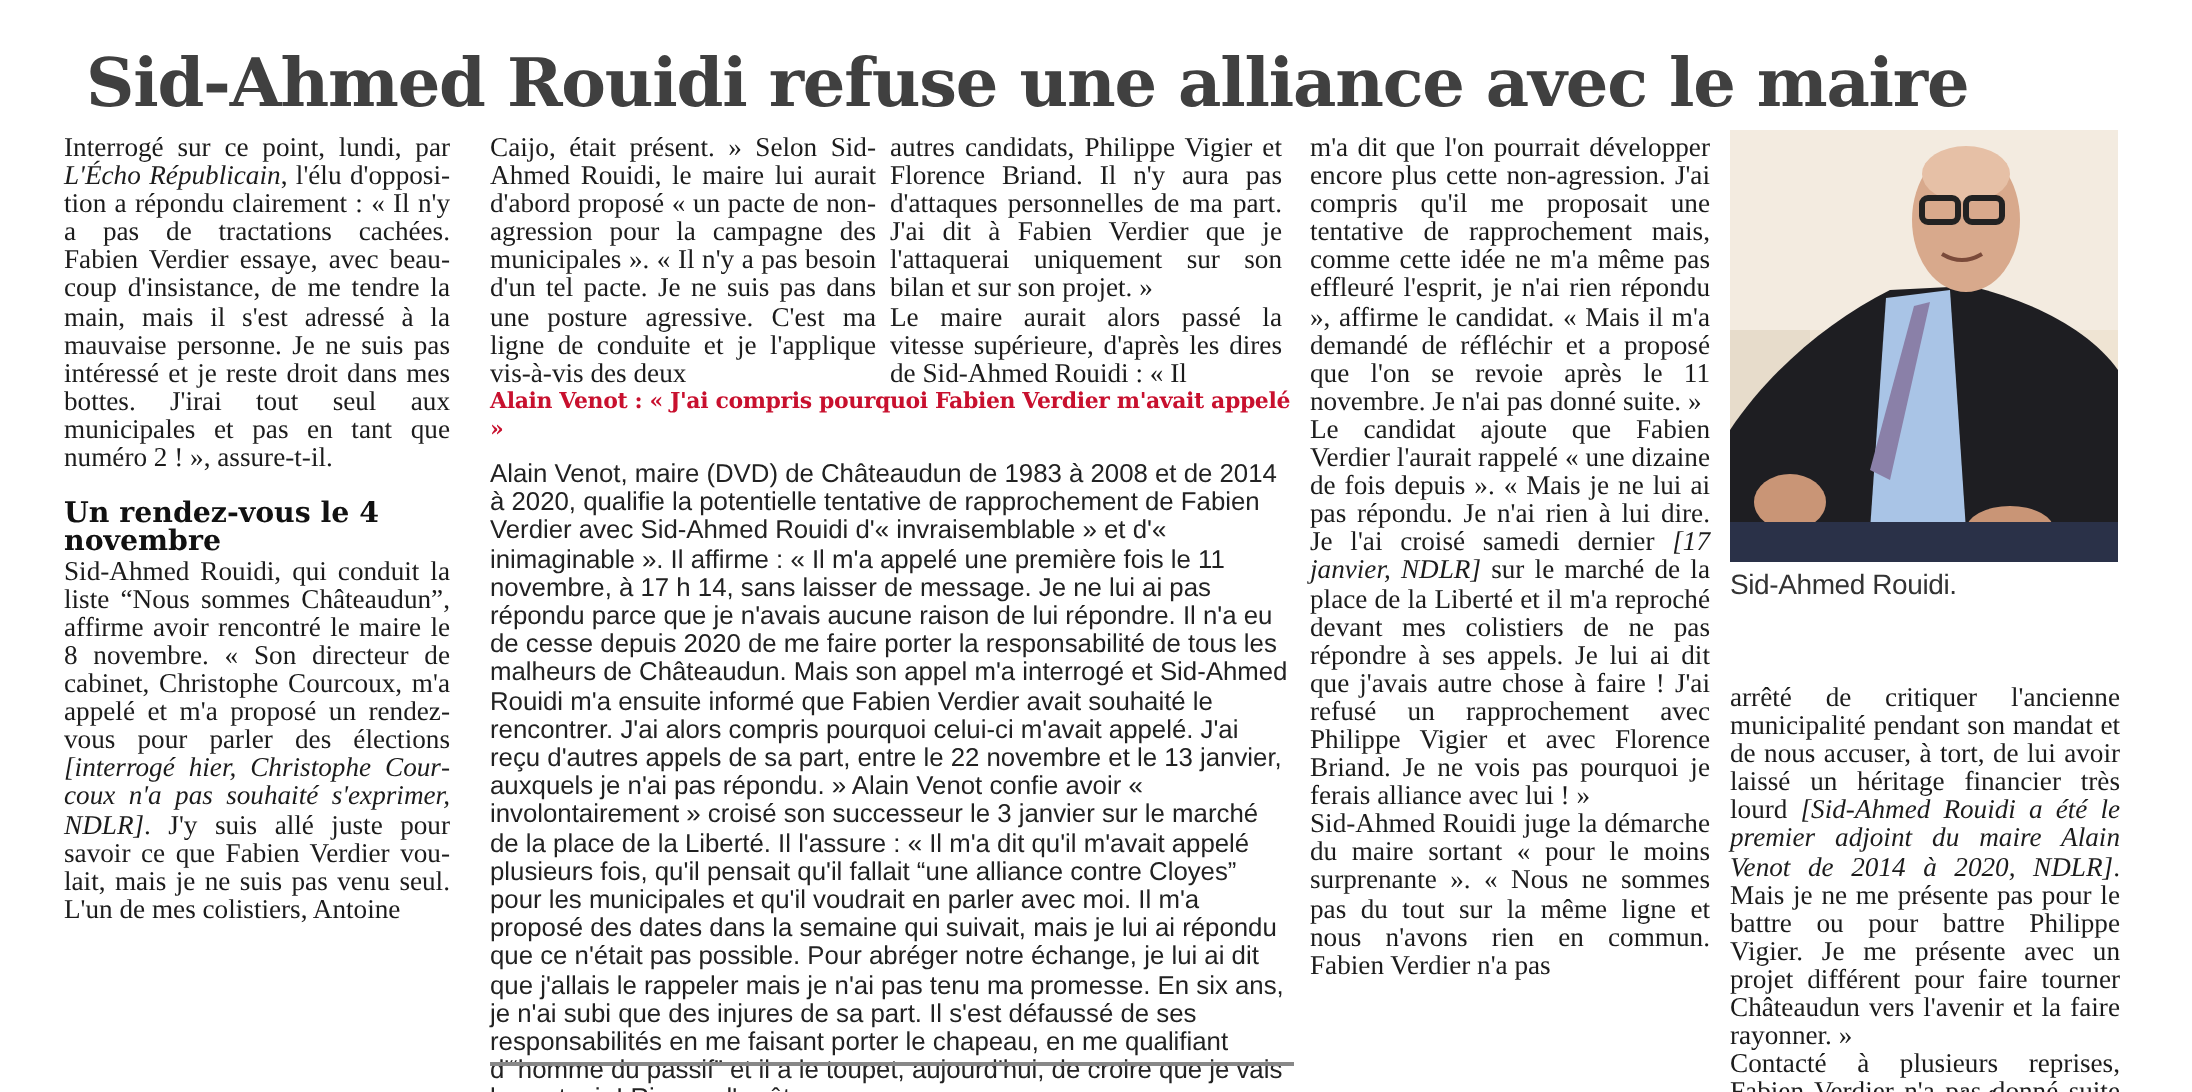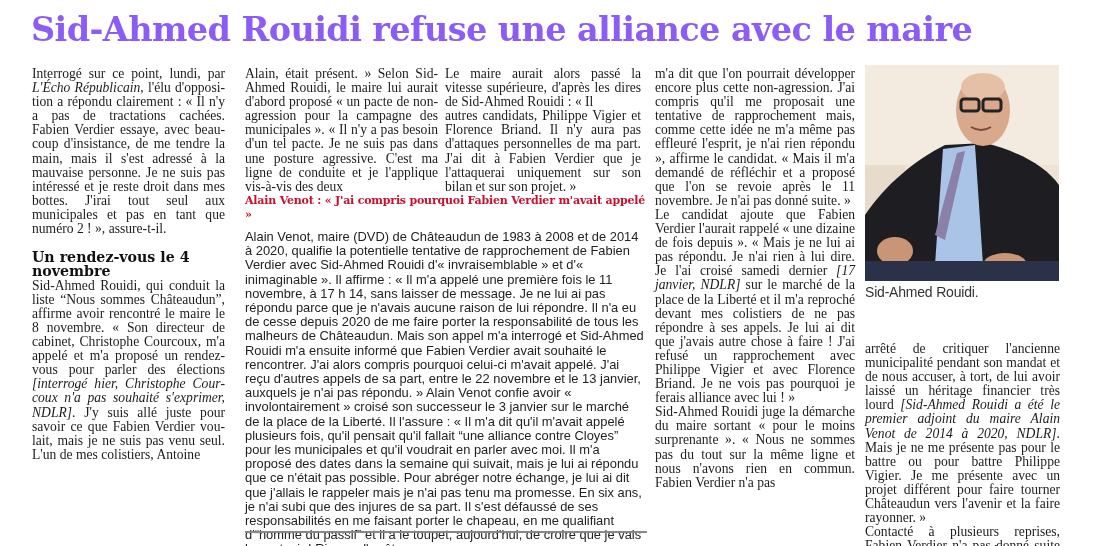--- a/index.html
+++ b/index.html
@@ -1,21 +1,21 @@
 <!DOCTYPE html>
 <html><head>
 <meta charset="utf-8">
 <style>
   html, body { margin:0; padding:0; background:#ffffff; }
   body { width:1096px; height:546px; position:relative; overflow:hidden; color:#1a1a1a; }
 
   .headline {
-    position:absolute; left:31px; top:8px; margin:0;
+    position:absolute; left:31px; top:8px; margin:12px;
     font-family:"DejaVu Serif", serif; font-weight:bold; font-size:33.5px;
-    letter-spacing:-0.6px; color:#8b5cf6; white-space:nowrap; line-height:44px;
+    letter-spacing:-0.6px; color:#404040; white-space:nowrap; line-height:44px;
   }
 
   .col {
     position:absolute; font-family:"Liberation Serif", serif;
     font-size:13.6px; line-height:14.1px; text-align:justify; color:#1c1c1c;
     hyphens:manual;
   }
   .col p { margin:0; }
   .col .subhead {
     font-family:"DejaVu Serif", serif; font-weight:bold; font-size:14.2px;
@@ -62,26 +62,26 @@
 
 <h1 class="headline">Sid-Ahmed Rouidi refuse une alliance avec le maire</h1>
 
 <div class="col" id="col1">
   <p><span>Interrogé sur ce point, lundi, par </span><em>L'Écho Républicain</em><span>, l'élu d'opposi­tion a répondu clairement : « Il n'y a pas de tractations cachées. Fabien Verdier essaye, avec beau­coup d'insistance, de me tendre la main, mais il s'est adressé à la mauvaise personne. Je ne suis pas intéressé et je reste droit dans mes bottes. J'irai tout seul aux municipales et pas en tant que numéro 2 ! », assure-t-il.</span></p>
   <h3 class="subhead">Un rendez-vous le 4 novembre</h3>
   <p><span>Sid-Ahmed Rouidi, qui conduit la liste “Nous sommes Châteaudun”, affirme avoir rencontré le maire le 8 novembre. « Son directeur de cabinet, Christophe Courcoux, m'a appelé et m'a proposé un ren­dez-vous pour parler des élections </span><em>[interrogé hier, Christophe Cour­coux n'a pas souhaité s'exprimer, NDLR]</em><span>. J'y suis allé juste pour savoir ce que Fabien Verdier vou­lait, mais je ne suis pas venu seul. L'un de mes colistiers, Antoine</span></p>
 </div>
 
 <div class="col" id="col2">
-  <p>Alain, était présent. » Selon Sid-Ahmed Rouidi, le maire lui aurait d'abord proposé « un pacte de non-agression pour la campagne des municipales ». « Il n'y a pas besoin d'un tel pacte. Je ne suis pas dans une posture agressive. C'est ma ligne de conduite et je l'applique vis-à-vis des deux</p>
+  <p>Caijo, était présent. » Selon Sid-Ahmed Rouidi, le maire lui aurait d'abord proposé « un pacte de non-agression pour la campagne des municipales ». « Il n'y a pas besoin d'un tel pacte. Je ne suis pas dans une posture agressive. C'est ma ligne de conduite et je l'applique vis-à-vis des deux</p>
 </div>
 
 <div class="col" id="col3">
+  <p>autres candidats, Philippe Vigier et Florence Briand. Il n'y aura pas d'attaques personnelles de ma part. J'ai dit à Fabien Verdier que je l'attaquerai uniquement sur son bilan et sur son projet. »</p>
   <p>Le maire aurait alors passé la vitesse supérieure, d'après les dires de Sid-Ahmed Rouidi : « Il</p>
-  <p>autres candidats, Philippe Vigier et Florence Briand. Il n'y aura pas d'attaques personnelles de ma part. J'ai dit à Fabien Verdier que je l'attaquerai uniquement sur son bilan et sur son projet. »</p>
 </div>
 
 <div class="sidebar">
   <h2 class="sidebar-title">Alain Venot : « J'ai compris pourquoi Fabien Verdier m'avait appelé »</h2>
   <p class="sidebar-body">Alain Venot, maire (DVD) de Châteaudun de 1983 à 2008 et de 2014 à 2020, qualifie la potentielle tentative de rapprochement de Fabien Verdier avec Sid-Ahmed Rouidi d'« invraisemblable » et d'« inimaginable ». Il affirme : « Il m'a appelé une première fois le 11 novembre, à 17 h 14, sans laisser de message. Je ne lui ai pas répondu parce que je n'avais aucune raison de lui répondre. Il n'a eu de cesse depuis 2020 de me faire porter la responsabilité de tous les malheurs de Châteaudun. Mais son appel m'a interrogé et Sid-Ahmed Rouidi m'a ensuite informé que Fabien Verdier avait souhaité le rencontrer. J'ai alors compris pourquoi celui-ci m'avait appelé. J'ai reçu d'autres appels de sa part, entre le 22 novembre et le 13 janvier, auxquels je n'ai pas répondu. » Alain Venot confie avoir « involontairement » croisé son successeur le 3 janvier sur le marché de la place de la Liberté. Il l'assure : « Il m'a dit qu'il m'avait appelé plusieurs fois, qu'il pensait qu'il fallait “une alliance contre Cloyes” pour les municipales et qu'il voudrait en parler avec moi. Il m'a proposé des dates dans la semaine qui suivait, mais je lui ai répondu que ce n'était pas possible. Pour abréger notre échange, je lui ai dit que j'allais le rappeler mais je n'ai pas tenu ma promesse. En six ans, je n'ai subi que des injures de sa part. Il s'est défaussé de ses responsabilités en me faisant porter le chapeau, en me qualifiant d'“homme du passif” et il a le toupet, aujourd'hui, de croire que je vais le soutenir ! Rien ne l'arrête. »</p>
   <div class="sidebar-rule"></div>
 </div>
 
 <div class="col" id="col4">
   <p>m'a dit que l'on pourrait dévelop­per encore plus cette non-agres­sion. J'ai compris qu'il me propo­sait une tentative de rapprochement mais, comme cette idée ne m'a même pas effleuré l'esprit, je n'ai rien répondu », affirme le candidat. « Mais il m'a demandé de réfléchir et a proposé que l'on se revoie après le 11 novembre. Je n'ai pas donné suite. »</p>

